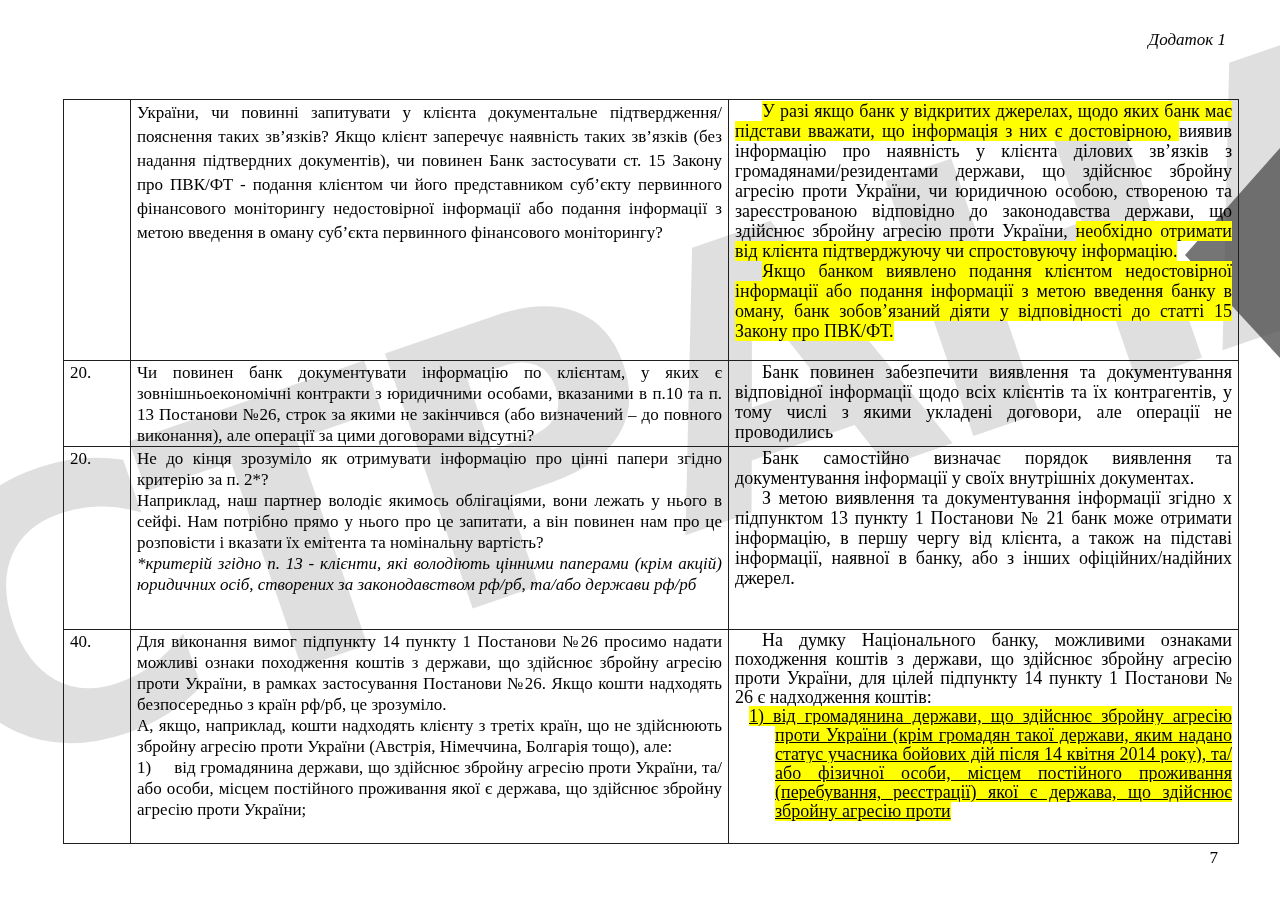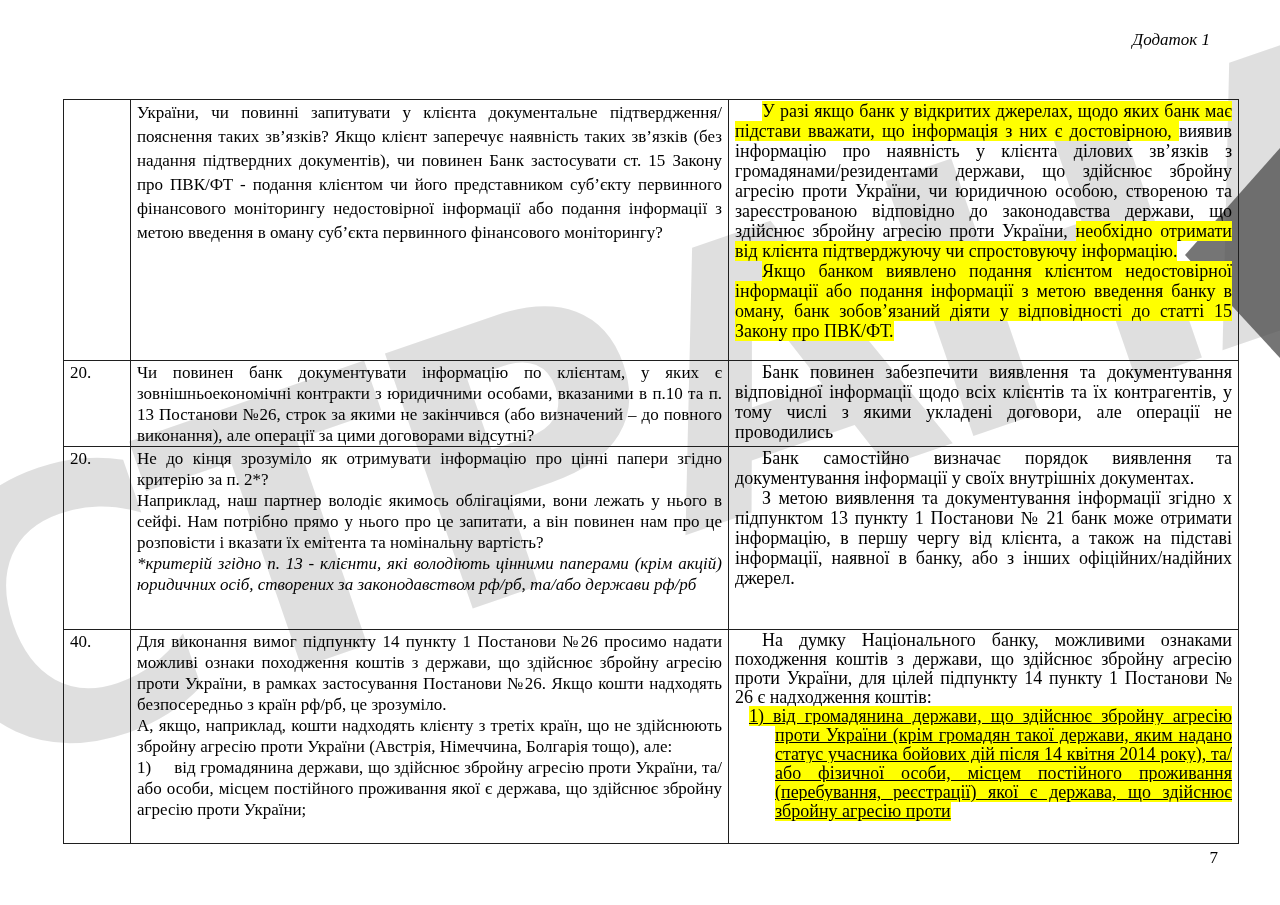--- a/index.html
+++ b/index.html
@@ -1,20 +1,20 @@
 <!DOCTYPE html>
 <html style="--hl: #ffff00;"><head>
 <meta charset="utf-8">
 <style>
   html,body{margin:0;padding:0;background:#fff;}
   .page{
     position:relative;width:1280px;height:905px;background:#fff;overflow:hidden;
     font-family:"Liberation Serif","DejaVu Serif",serif;color:#000;
   }
-  .annex{position:absolute;top:30px;right:70px;font-style:italic;font-size:17px;}
+  .annex{position:absolute;top:30px;right:54px;font-style:italic;font-size:17px;}
   .page-number{position:absolute;top:848px;right:62px;font-size:17px;}
 
   
   .watermark{
     position:absolute;left:-70px;top:450px;z-index:0;pointer-events:none;
     font-family:"DejaVu Sans",sans-serif;font-weight:700;font-size:370px;line-height:420px;
     letter-spacing:-14px;white-space:nowrap;color:#000;opacity:0.12;
     transform:rotate(-19deg);transform-origin:left center;
   }
   .watermark-fragment{

